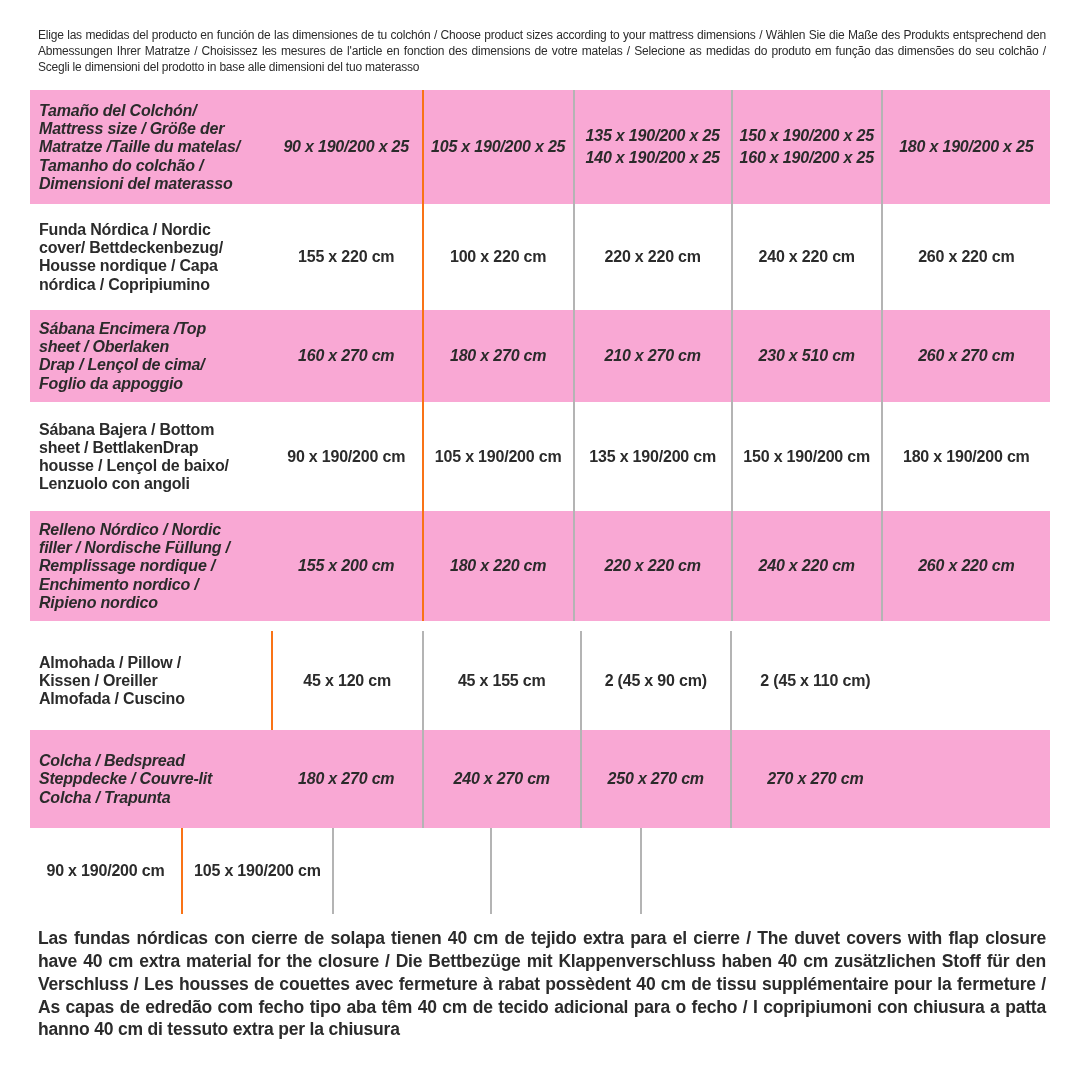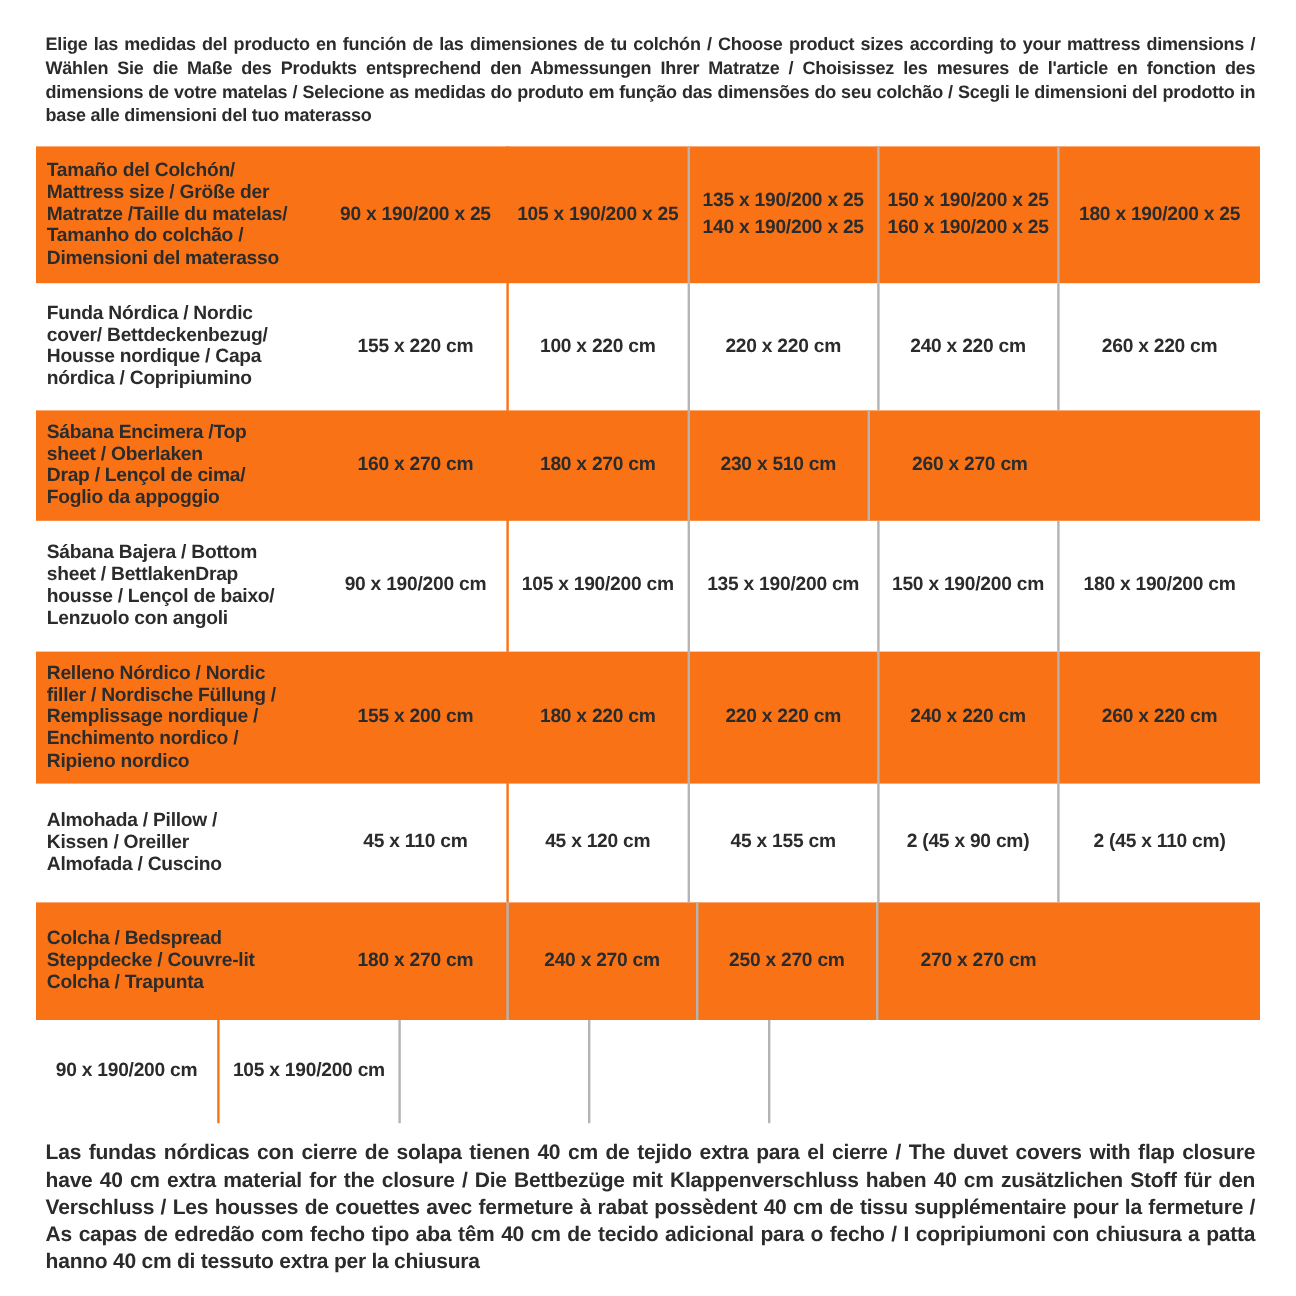--- a/index.html
+++ b/index.html
@@ -4,31 +4,31 @@
 <style>
   html,body{margin:0;padding:0;}
   body{
     width:1080px;height:1080px;background:#ffffff;
     font-family:"Liberation Sans", sans-serif;
     color:#2b2b2b;
     -webkit-font-smoothing:antialiased;
   }
   .intro{
     margin:28px 34px 0 38px;
-    font-size:15px;font-weight:700;line-height:1.32;
+    font-size:12px;font-weight:400;line-height:1.32;
     letter-spacing:-0.2px;
     text-align:justify;
   }
   .size-table{
     margin:15px 30px 0 30px;
   }
   .trow{
     display:flex;align-items:center;
   }
-  .trow.gray{background:#f97316;}
+  .trow.gray{background:#f9a8d4;font-style:italic;}
   .cell{box-sizing:border-box;}
   .label-cell{
     width:23.6%;
     padding:8px 4px 8px 9px;
     font-size:16px;font-weight:700;line-height:1.14;
     letter-spacing:-0.2px;
     white-space:pre-line;
   }
   .value-cell{
     align-self:stretch;
@@ -41,21 +41,21 @@
   .value-cell.c1{width:14.8%;text-align:center;}
   .value-cell.c2{width:14.8%;border-left:2px solid #f97316;}
   .value-cell.c3{width:15.5%;border-left:2px solid #b4b4b4;}
   .value-cell.c4{width:14.7%;border-left:2px solid #b4b4b4;}
   .value-cell.c5{width:16.6%;border-left:2px solid #b4b4b4;}
   .trow:nth-child(1){min-height:114px;}
   .trow:nth-child(2){min-height:106px;}
   .trow:nth-child(3){min-height:92px;}
   .trow:nth-child(4){min-height:109px;}
   .trow:nth-child(5){min-height:110px;}
-  .trow:nth-child(6){min-height:99px;}
+  .trow:nth-child(6){min-height:99px;margin-top:10px;}
   .trow:nth-child(7){min-height:98px;}
   .trow:nth-child(8){min-height:86px;}
   .footnote{
     margin:13px 34px 0 38px;
     font-size:17.5px;font-weight:700;line-height:1.3;
     letter-spacing:-0.2px;
     text-align:justify;
   }
 </style>
 </head>
@@ -92,20 +92,21 @@
     <div class="cell value-cell c5">260 x 220 cm</div>
   </div>
 
   <div class="trow gray">
     <div class="cell label-cell">Sábana Encimera /Top
 sheet / Oberlaken
 Drap / Lençol de cima/
 Foglio da appoggio</div>
     <div class="cell value-cell c1">160 x 270 cm</div>
     <div class="cell value-cell c2">180 x 270 cm</div>
+    <div class="cell value-cell c3">210 x 270 cm</div>
     <div class="cell value-cell c4">230 x 510 cm</div>
     <div class="cell value-cell c5">260 x 270 cm</div>
   </div>
 
   <div class="trow">
     <div class="cell label-cell">Sábana Bajera / Bottom
 sheet / BettlakenDrap
 housse / Lençol de baixo/
 Lenzuolo con angoli</div>
     <div class="cell value-cell c1">90 x 190/200 cm</div>
@@ -125,21 +126,20 @@
     <div class="cell value-cell c2">180 x 220 cm</div>
     <div class="cell value-cell c3">220 x 220 cm</div>
     <div class="cell value-cell c4">240 x 220 cm</div>
     <div class="cell value-cell c5">260 x 220 cm</div>
   </div>
 
   <div class="trow">
     <div class="cell label-cell">Almohada  / Pillow /
 Kissen / Oreiller
 Almofada / Cuscino</div>
-    <div class="cell value-cell c1">45 x 110 cm</div>
     <div class="cell value-cell c2">45 x 120 cm</div>
     <div class="cell value-cell c3">45 x 155 cm</div>
     <div class="cell value-cell c4">2 (45 x 90 cm)</div>
     <div class="cell value-cell c5">2 (45 x 110 cm)</div>
   </div>
 
   <div class="trow gray">
     <div class="cell label-cell">Colcha / Bedspread
 Steppdecke / Couvre-lit
 Colcha / Trapunta</div>

